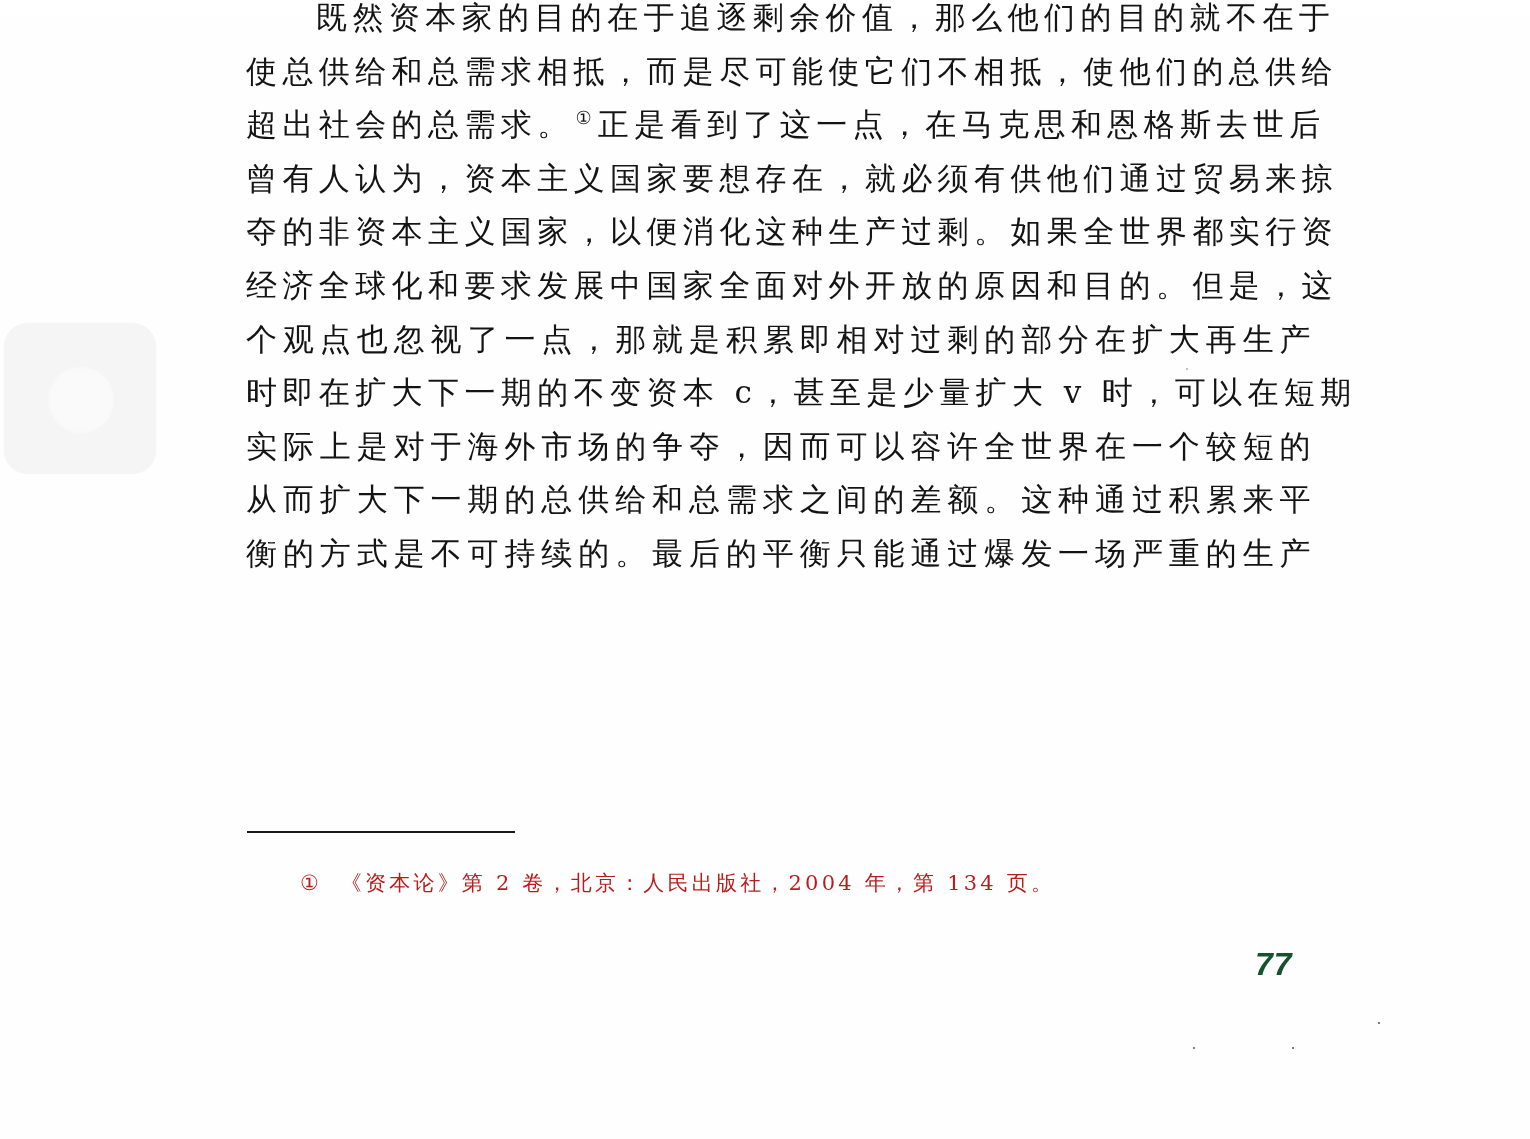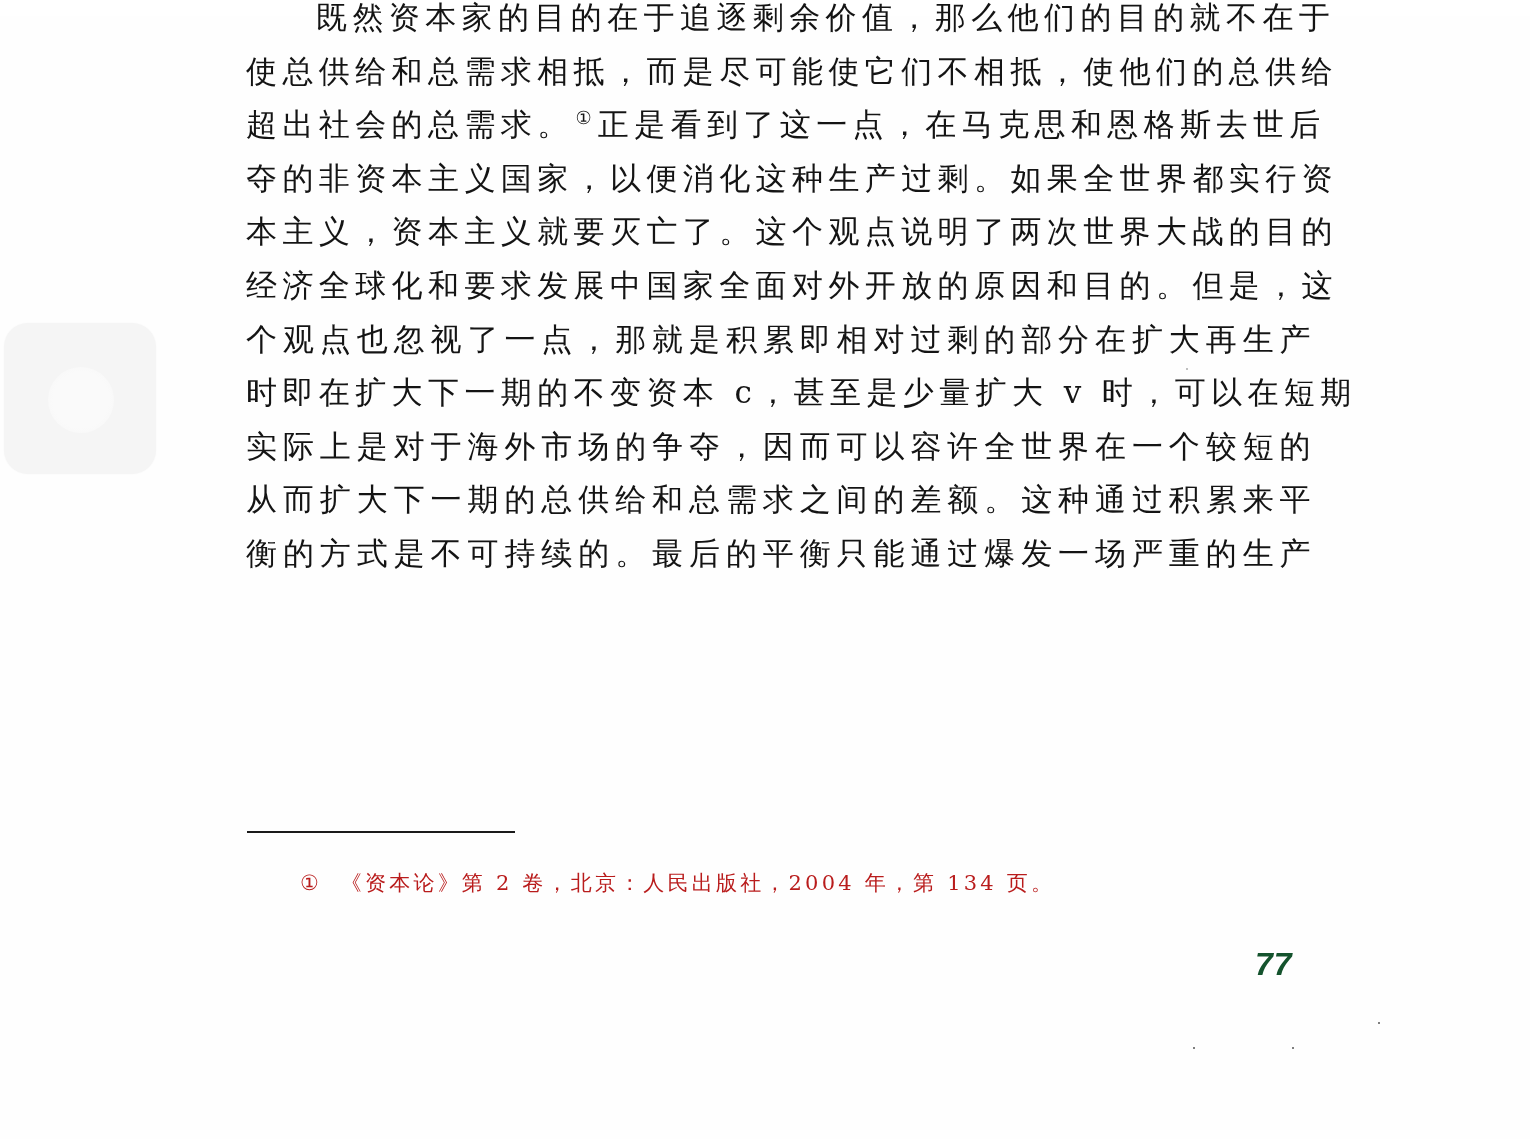--- a/index.html
+++ b/index.html
@@ -120,22 +120,22 @@
 </head>
 <body>
 
 <div class="viewer">
   <div class="page">
 
     <div class="body-text">
       <div class="line indent">既然资本家的目的在于追逐剩余价值，那么他们的目的就不在于</div>
       <div class="line">使总供给和总需求相抵，而是尽可能使它们不相抵，使他们的总供给</div>
       <div class="line"><span>超出社会的总需求。</span><span class="fnref">①</span><span>正是看到了这一点，在马克思和恩格斯去世后</span></div>
+      <div class="line">曾有人认为，资本主义国家要想存在，就必须有供他们通过贸易来掠</div>
       <div class="line">夺的非资本主义国家，以便消化这种生产过剩。如果全世界都实行资</div>
-      <div class="line">本主义，资本主义就要灭亡了。这个观点说明了两次世界大战的目的</div>
       <div class="line">经济全球化和要求发展中国家全面对外开放的原因和目的。但是，这</div>
       <div class="line">个观点也忽视了一点，那就是积累即相对过剩的部分在扩大再生产</div>
       <div class="line">时即在扩大下一期的不变资本 c，甚至是少量扩大 v 时，可以在短期</div>
       <div class="line">实际上是对于海外市场的争夺，因而可以容许全世界在一个较短的</div>
       <div class="line">从而扩大下一期的总供给和总需求之间的差额。这种通过积累来平</div>
       <div class="line">衡的方式是不可持续的。最后的平衡只能通过爆发一场严重的生产</div>
     </div>
 
     <div class="footnote-rule"></div>
 

